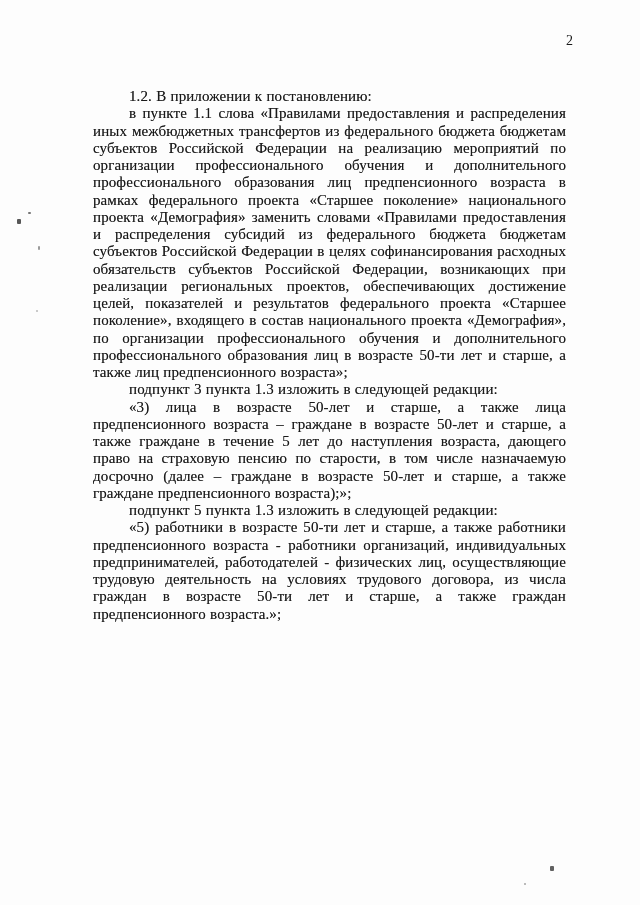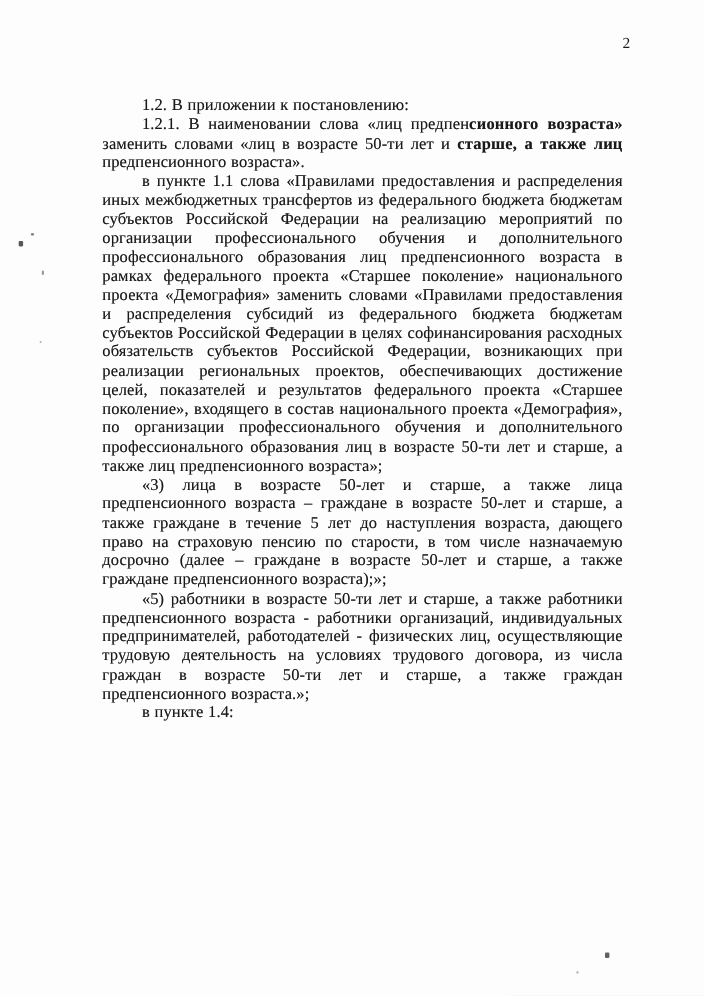--- a/index.html
+++ b/index.html
@@ -59,25 +59,25 @@
   .speck.s6{left:524px;top:883px;width:2px;height:2px;opacity:.45;}
 </style>
 </head>
 <body>
 
 <div class="page">
   <div class="page-number">2</div>
 
   <div class="content" id="content">
       <p><span>1.2. В приложении к постановлению:</span></p>
-      <p><span>1.2.1. В наименовании слова «лиц предпен</span><span class="b">сионного возраста»</span><span> заменить словами «лиц в возрасте 50-ти лет и </span><span class="b">старше, а также лиц</span><span> предпенсионного возраста».</span></p>
       <p><span>в пункте 1.1 слова «Правилами предоставления и распределения иных межбюджетных трансфертов из федерального бюджета бюджетам субъектов Российской Федерации на реализацию мероприятий по организации профессионального обучения и дополнительного профессионального образования лиц предпенсионного возраста в рамках федерального проекта «Старшее поколение» национального проекта «Демография» заменить словами «Правилами предоставления и распределения субсидий из федерального бюджета бюджетам субъектов Российской Федерации в целях софинансирования расходных обязательств субъектов Российской Федерации, возникающих при реализации региональных проектов, обеспечивающих достижение целей, показателей и результатов федерального проекта «Старшее поколение», входящего в состав национального проекта «Демография», по организации профессионального обучения и дополнительного профессионального образования лиц в возрасте 50-ти лет и старше, а также лиц предпенсионного возраста»;</span></p>
+      <p><span>подпункт 3 пункта 1.3 изложить в следующей редакции:</span></p>
       <p><span>«3) лица в возрасте 50-лет и старше, а также лица предпенсионного возраста – граждане в возрасте 50-лет и старше, а также граждане в течение 5 лет до наступления возраста, дающего право на страховую пенсию по старости, в том числе назначаемую досрочно (далее – граждане в возрасте 50-лет и старше, а также граждане предпенсионного возраста);»;</span></p>
+      <p><span>подпункт 5 пункта 1.3 изложить в следующей редакции:</span></p>
       <p><span>«5) работники в возрасте 50-ти лет и старше, а также работники предпенсионного возраста - работники организаций, индивидуальных предпринимателей, работодателей - физических лиц, осуществляющие трудовую деятельность на условиях трудового договора, из числа граждан в возрасте 50-ти лет и старше, а также граждан предпенсионного возраста.»;</span></p>
-      <p><span>в пункте 1.4:</span></p>
     </div>
 
   <div class="speck s1"></div>
   <div class="speck s2"></div>
   <div class="speck s3"></div>
   <div class="speck s4"></div>
   <div class="speck s5"></div>
   <div class="speck s6"></div>
 </div>
 

